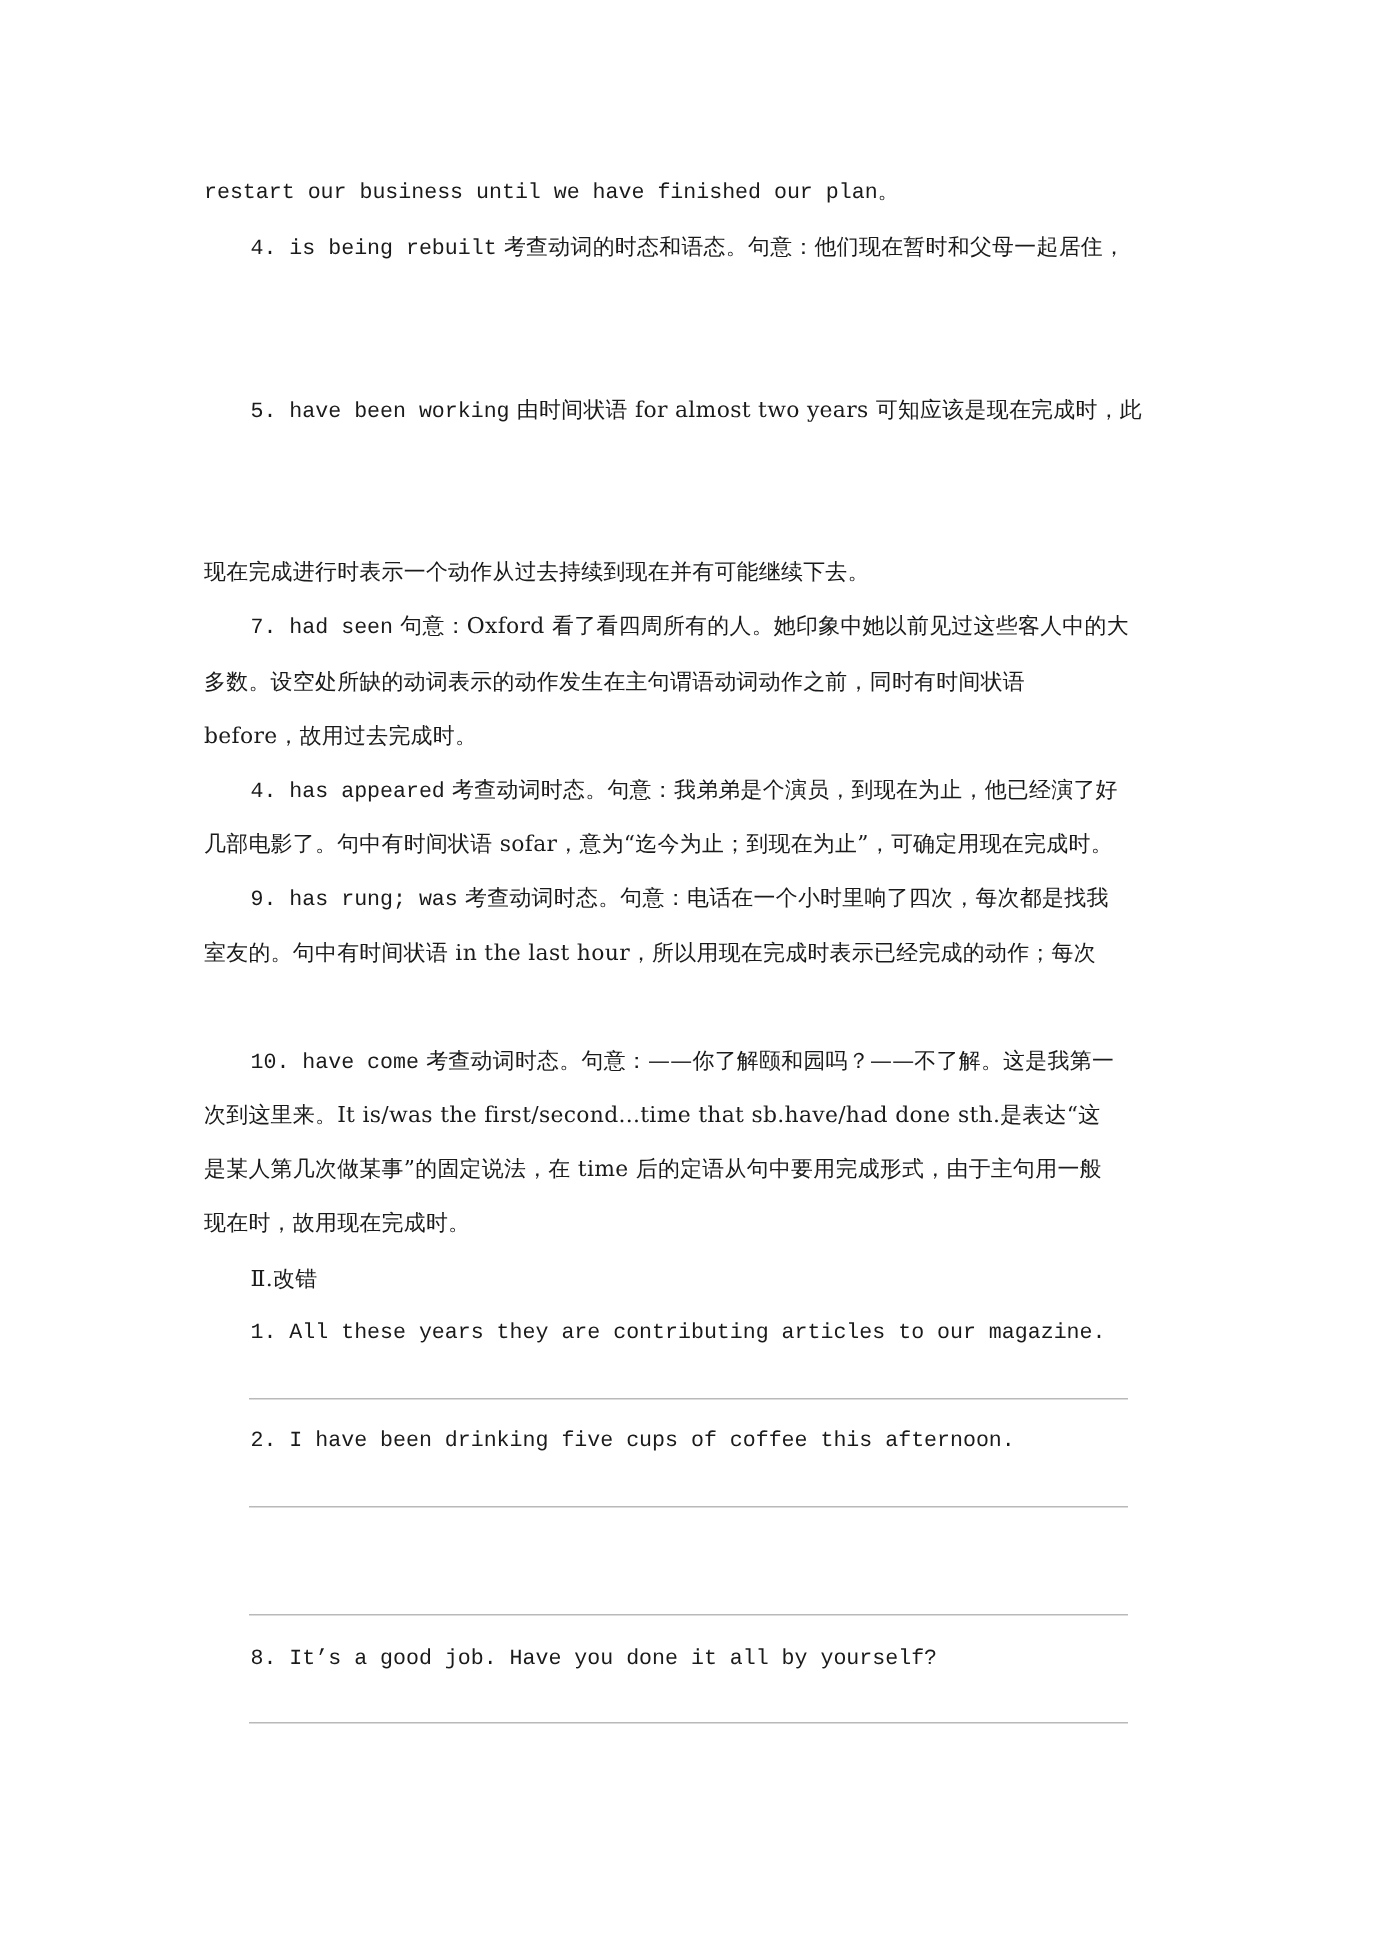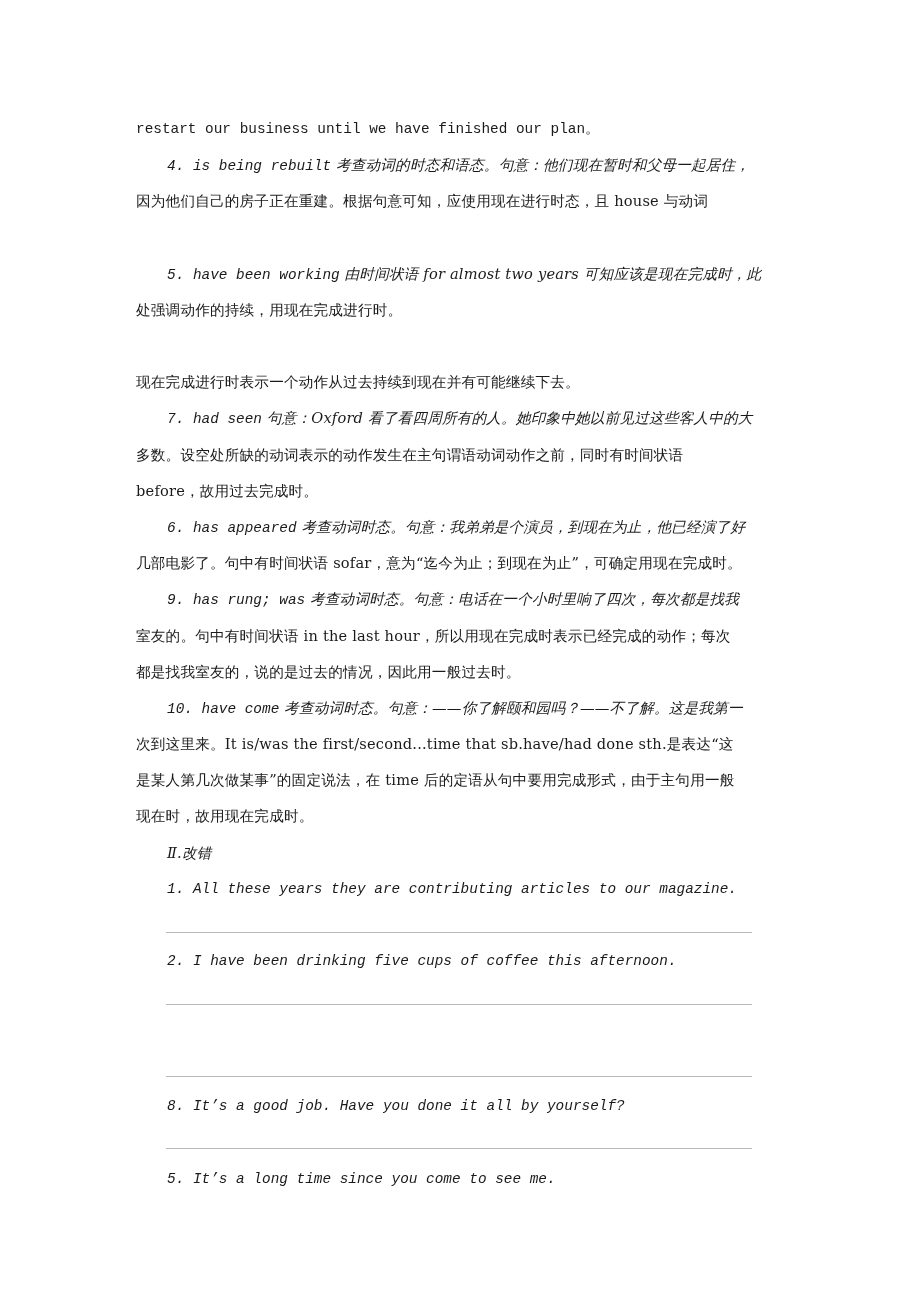--- a/index.html
+++ b/index.html
@@ -6,62 +6,59 @@
   body {
     width: 920px; height: 1302px; position: relative; overflow: hidden;
     font-family: "DejaVu Serif", "Liberation Serif", serif;
     color: #1a1a1a;
   }
   .page { position: absolute; left: 0; top: 0; width: 920px; height: 1302px; }
   .line {
     position: absolute; left: 136px; white-space: nowrap;
     font-size: 14.6px; line-height: 20px; letter-spacing: 0.2px;
   }
-  .line.indent { left: 167px; font-style: italic; }
+  .line.indent { left: 167px; }
   .mono { font-family: "Liberation Mono", "DejaVu Sans Mono", monospace; font-size: 14.4px; letter-spacing: 0; }
   .answer-line {
     position: absolute; left: 166px; width: 586px; height: 0;
     border-top: 1.5px solid #b9b9b9;
   }
 </style>
 </head>
 <body>
 
 <div class="page">
 
   <div class="line mono" style="top:119px">restart our business until we have finished our plan。</div>
 
   <div class="line indent" style="top:155px">
     <span class="mono">4. is being rebuilt</span><span>  考查动词的时态和语态。句意：他们现在暂时和父母一起居住，</span>
   </div>
-  <div class="line" style="top:191px">因为他们自己的房子正在重建。根据句意可知，应使用现在进行时态，且 house 与动词</div>
 
   <div class="line indent" style="top:264px">
     <span class="mono">5. have been working</span><span>  由时间状语 for almost two years 可知应该是现在完成时，此</span>
   </div>
-  <div class="line" style="top:300px">处强调动作的持续，用现在完成进行时。</div>
 
   <div class="line" style="top:372px">现在完成进行时表示一个动作从过去持续到现在并有可能继续下去。</div>
 
   <div class="line indent" style="top:408px">
     <span class="mono">7. had seen</span><span>  句意：Oxford 看了看四周所有的人。她印象中她以前见过这些客人中的大</span>
   </div>
   <div class="line" style="top:445px">多数。设空处所缺的动词表示的动作发生在主句谓语动词动作之前，同时有时间状语</div>
   <div class="line" style="top:481px">before，故用过去完成时。</div>
 
   <div class="line indent" style="top:517px">
-    <span class="mono">6. has appeared</span><span>  考查动词时态。句意：我弟弟是个演员，到现在为止，他已经演了好</span>
+    <span class="mono">4. has appeared</span><span>  考查动词时态。句意：我弟弟是个演员，到现在为止，他已经演了好</span>
   </div>
   <div class="line" style="top:553px">几部电影了。句中有时间状语 sofar，意为“迄今为止；到现在为止”，可确定用现在完成时。</div>
 
   <div class="line indent" style="top:589px">
     <span class="mono">9. has rung; was</span><span>  考查动词时态。句意：电话在一个小时里响了四次，每次都是找我</span>
   </div>
   <div class="line" style="top:626px">室友的。句中有时间状语 in the last hour，所以用现在完成时表示已经完成的动作；每次</div>
-  <div class="line" style="top:662px">都是找我室友的，说的是过去的情况，因此用一般过去时。</div>
 
   <div class="line indent" style="top:698px">
     <span class="mono">10. have come</span><span>  考查动词时态。句意：——你了解颐和园吗？——不了解。这是我第一</span>
   </div>
   <div class="line" style="top:770px">是某人第几次做某事”的固定说法，在 time 后的定语从句中要用完成形式，由于主句用一般</div>
   <div class="line" style="top:734px">次到这里来。It is/was the first/second...time that sb.have/had done sth.是表达“这</div>
   <div class="line" style="top:806px">现在时，故用现在完成时。</div>
 
   <div class="line indent" style="top:843px">Ⅱ.改错</div>
 
@@ -69,15 +66,14 @@
   <div class="answer-line" style="top:932px"></div>
 
   <div class="line indent mono" style="top:951px">2. I have been drinking five cups of coffee this afternoon.</div>
   <div class="answer-line" style="top:1004px"></div>
 
   <div class="answer-line" style="top:1076px"></div>
 
   <div class="line indent mono" style="top:1096px">8. It’s a good job. Have you done it all by yourself?</div>
   <div class="answer-line" style="top:1148px"></div>
 
-  <div class="line indent mono" style="top:1169px">5. It’s a long time since you come to see me.</div>
 
 </div>
 
 </body></html>

